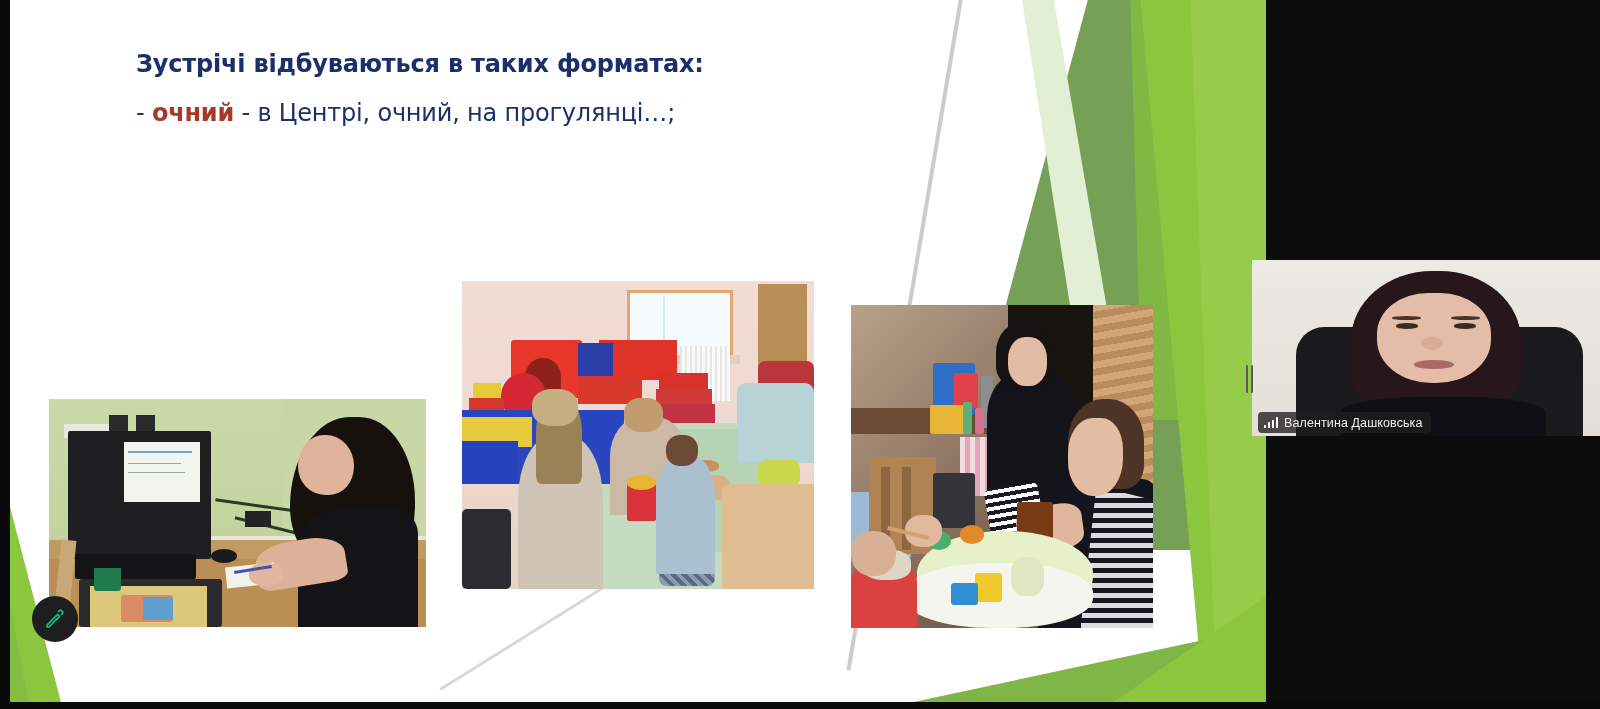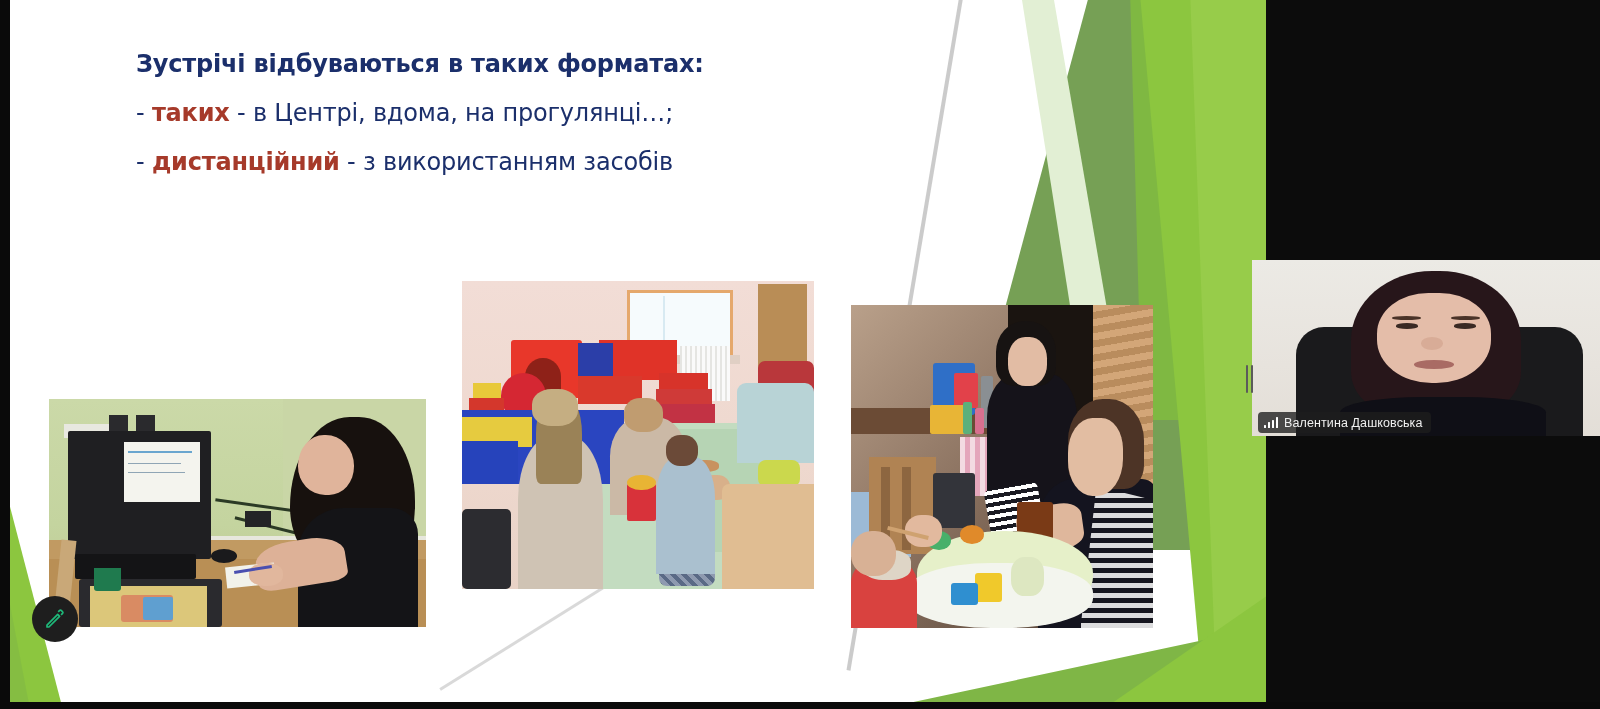--- a/index.html
+++ b/index.html
@@ -317,23 +317,22 @@
     <div class="shape sh-thinline"></div>
     <div class="shape sh-thinline2"></div>
     <div class="shape sh-bot-green"></div>
     <div class="shape sh-bot-lime"></div>
     <div class="shape sh-left-wedge"></div>
     <div class="shape sh-left-wedge-dark"></div>
 
     <div id="slide-text">
       <div class="ln hdr">Зустрічі відбуваються в таких форматах:</div>
 
-      <div class="ln"><span>- </span><span class="red">таких</span><span> - в Центрі, вдома, на прогулянці…;</span></div>
-
-      <div class="ln"><span>- </span><span class="red">дистанційний</span><span> - з використанням засобів</span></div>
+      <div class="ln"><span>- </span><span class="red">очний</span><span> - в Центрі, очний, на прогулянці…;</span></div>
+
 
 
     </div>
 
     <div class="photo" id="photo-desk">
       <div class="p1-wall"></div>
       <div class="p1-wallR"></div>
       <div class="p1-base"></div>
       <div class="p1-desk"></div>
       <div class="p1-desk2"></div>

